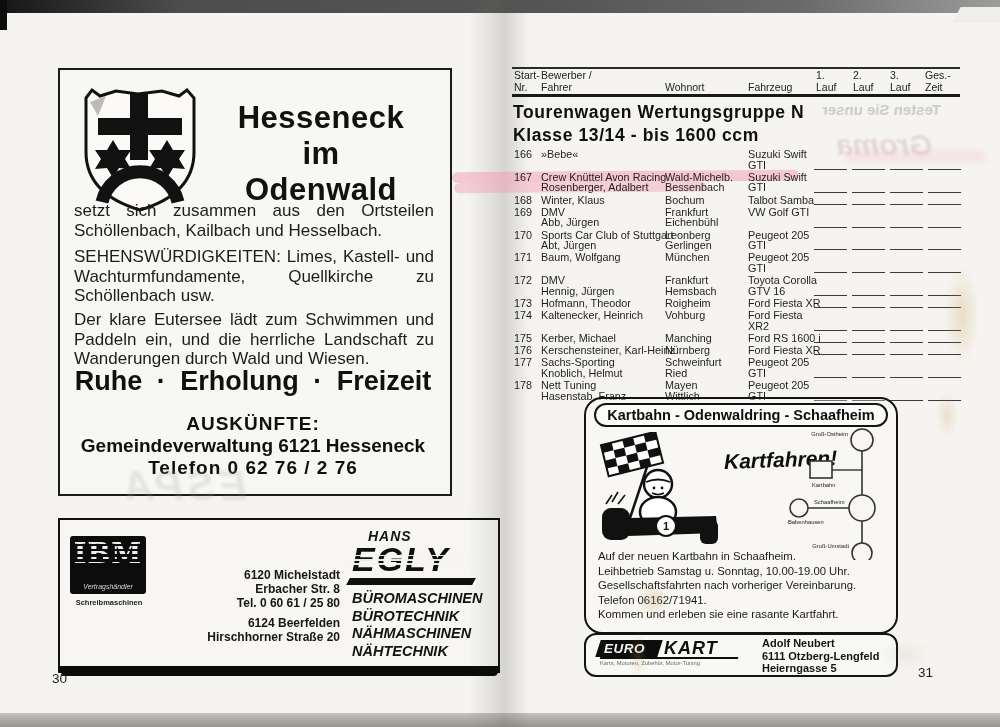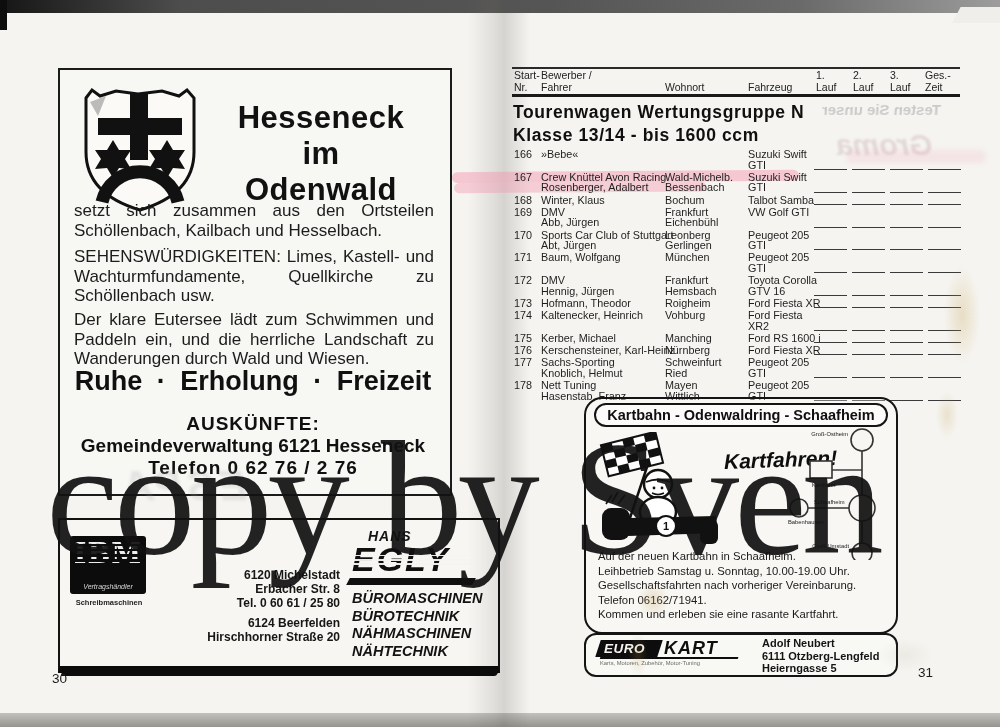--- a/index.html
+++ b/index.html
@@ -419,15 +419,14 @@
 
   <div class="abs pagenum pn31">31</div>
 
   <div class="abs ghost g1">Testen Sie unser</div>
   <div class="abs ghost g2">Groma</div>
   <div class="abs ghost g2smear"></div>
   <div class="abs ghost g3">ESPA</div>
 
   <div class="abs stains"></div>
 
-  <div class="abs watermark">copy by Sven</div>
 
 </div>
 
 </body></html>

